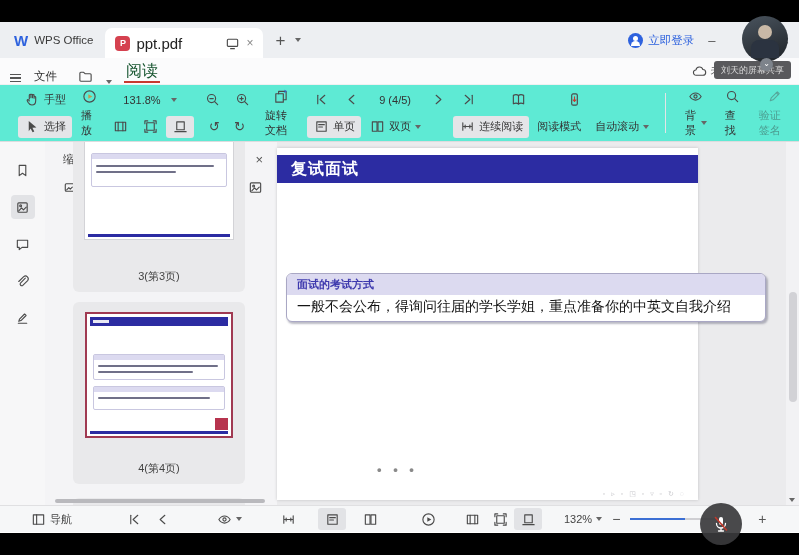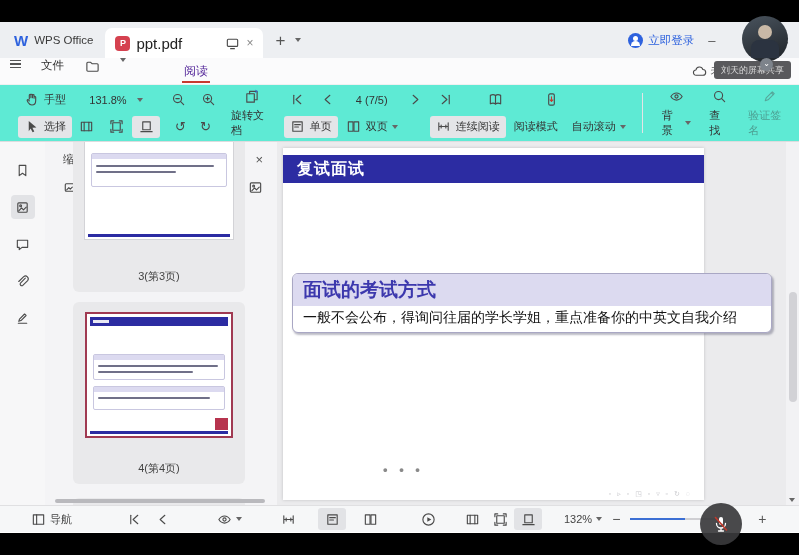--- a/index.html
+++ b/index.html
@@ -32,24 +32,24 @@
   .avatar { position:absolute; left:742px; top:16px; width:46px; height:46px; border-radius:50%;
             background:linear-gradient(160deg,#4a545e,#1d2126); z-index:30; overflow:hidden; }
   .av-head { position:absolute; left:16px; top:9px; width:14px; height:14px; border-radius:50%; background:#c9b9a6; }
   .av-body { position:absolute; left:9px; top:24px; width:28px; height:18px; border-radius:8px 8px 0 0; background:#2b3340; }
   .av-badge { position:absolute; left:760px; top:58px; width:13px; height:13px; border-radius:50%; background:#7d838b;
               z-index:31; color:#fff; font-size:8px; text-align:center; line-height:12px; }
 
   
   .menubar { position:relative; height:27px; background:#fbfbfc; display:flex; align-items:center;
              border-bottom:1px solid #f0f0f1; }
-  .menu-item { display:flex; align-items:flex-start; gap:20px; padding:0 10px; height:100%; font-size:11.5px; color:#333; }
+  .menu-item { display:flex; align-items:flex-end; gap:13px; padding:0 10px; height:100%; font-size:11.5px; color:#333; }
   .burger { display:inline-block; width:11px; }
   .burger i { display:block; height:1.4px; background:#555; margin:2px 0; }
-  .read-tab { position:relative; margin-left:44px; color:#4c1d95; font-size:12px; padding:0 4px; height:100%;
+  .read-tab { position:relative; color:#14532d; font-size:16px; padding:0 4px; height:100%;
               display:flex; align-items:center; }
   .read-tab::after { content:""; position:absolute; left:2px; right:2px; bottom:1px; height:2.5px; background:#c8392f; }
   .sync { position:absolute; right:78px; top:5px; display:flex; align-items:center; gap:3px; font-size:10.5px; color:#555; }
   .tooltip { position:absolute; right:8px; top:3px; background:#59595c; color:#d9d9d9; font-size:9px;
              padding:2.5px 7px; border-radius:3px; z-index:5; white-space:nowrap; }
 
   
   .toolbar { height:57px; background:#5eead4; border-bottom:1px solid #dcdcde; display:flex; align-items:stretch;
              padding-left:18px; }
   .tb-col { display:flex; flex-direction:column; justify-content:center; gap:2px; }
@@ -94,28 +94,28 @@
   .t-label { position:absolute; left:0; right:0; text-align:center; font-size:11px; color:#444; }
   .t-bluestrip { position:absolute; left:3px; right:3px; bottom:2px; height:3px; background:#2c2ca2; }
   .t-titlebar { position:absolute; left:3px; top:3px; right:3px; height:9px; background:#2c2ca2; }
   .t-titlebar i { position:absolute; left:3px; top:3px; width:16px; height:3px; background:#e8e8f4; }
   .t-block { position:absolute; left:6px; right:6px; border:1px solid #c9c7e0; border-radius:2px; background:#fff; }
   .t-block .hd { height:5px; background:#dcdaf0; }
   .t-redsq { position:absolute; right:3px; bottom:6px; width:13px; height:12px; background:#b7344e; }
   .hscroll { position:absolute; left:10px; right:12px; bottom:2px; height:4px; background:#b9b9bd; border-radius:2px; }
 
   .content { position:relative; flex:1; }
-  .page { position:absolute; left:6px; top:6px; width:421px; height:352px; background:#fff;
+  .page { position:absolute; left:0; top:6px; width:421px; height:352px; background:#fff;
           box-shadow:0 0 3px rgba(0,0,0,.18); }
   .slide-titlebar { position:absolute; left:0; top:7px; width:100%; height:28px; background:#2c2ca2;
                     display:flex; align-items:center; padding-left:14px; }
   .slide-title { color:#fff; font-size:16px; font-weight:bold; letter-spacing:1px; }
   .sblock { position:absolute; left:9px; width:480px; border:1px solid #a9a7c4; border-radius:6px;
             box-shadow:1.5px 2px 2px rgba(60,60,90,.35); overflow:hidden; background:#fff; }
-  .sblock .bh { background:#dcdaf0; padding:3px 10px; font-size:19px; font-weight:bold; color:#3c38ad; }
+  .sblock .bh { background:#dcdaf0; padding:3px 10px; font-size:11px; font-weight:bold; color:#3c38ad; }
   .sblock .bb { padding:3px 10px 5px; font-size:14px; font-weight:normal; color:#141414; }
   .dots { position:absolute; left:100px; top:314px; color:#8a8a8a; font-size:13px; font-weight:bold; letter-spacing:4px; }
   .wmark { position:absolute; right:12px; bottom:2px; color:#c9c9cd; font-size:7px; letter-spacing:2px; }
 
   .vscroll { position:absolute; right:0; top:0; width:13px; height:100%; background:#f2f2f4; }
   .vthumb { position:absolute; left:2.5px; top:150px; width:8px; height:110px; background:#d2d2d6; border-radius:4px; }
   .varrow { position:absolute; left:3px; bottom:3px; }
 
   
   .statusbar { position:relative; height:27px; background:#f6f7f8; border-top:1px solid #e0e0e2;
@@ -214,20 +214,29 @@
           <span class="icon">
             <svg viewBox="0 0 16 16">
                 <path class="fill" d="M4 2l8.2 7-4.3.4 2 4-1.8.8-2.1-4L4 13z"></path>
               </svg>
           </span>
             <span>选择</span>
         </button>
       </div>
     </div>
 
+    <div class="tb-tall">
+      <span class="icon">
+        <svg viewBox="0 0 16 16">
+            <circle cx="8" cy="8" r="6"></circle>
+            <path class="fill" d="M6.7 5.6L11 8l-4.3 2.4z" style="fill:#c79a4b"></path>
+          </svg>
+      </span>
+      <span>播放</span>
+    </div>
 
     <div class="tb-col">
       <div class="tb-row" style="justify-content:center">
         <div class="zoombox">
           <span>131.8%</span>
           <span class="chev"></span>
         </div>
       </div>
       <div class="tb-row" style="justify-content:center">
         <button class="tb-btn">
@@ -311,21 +320,21 @@
               </svg>
           </span>
         </button>
         <button class="tb-btn">
           <span class="icon">
             <svg viewBox="0 0 16 16">
                 <path d="M10.5 3.5L5.5 8l5 4.5"></path>
               </svg>
           </span>
         </button>
-        <span class="pagebox">4 (7/5)</span>
+        <span class="pagebox">9 (4/5)</span>
         <button class="tb-btn">
           <span class="icon">
             <svg viewBox="0 0 16 16">
                 <path d="M5.5 3.5L10.5 8l-5 4.5"></path>
               </svg>
           </span>
         </button>
         <button class="tb-btn">
           <span class="icon">
             <svg viewBox="0 0 16 16">

